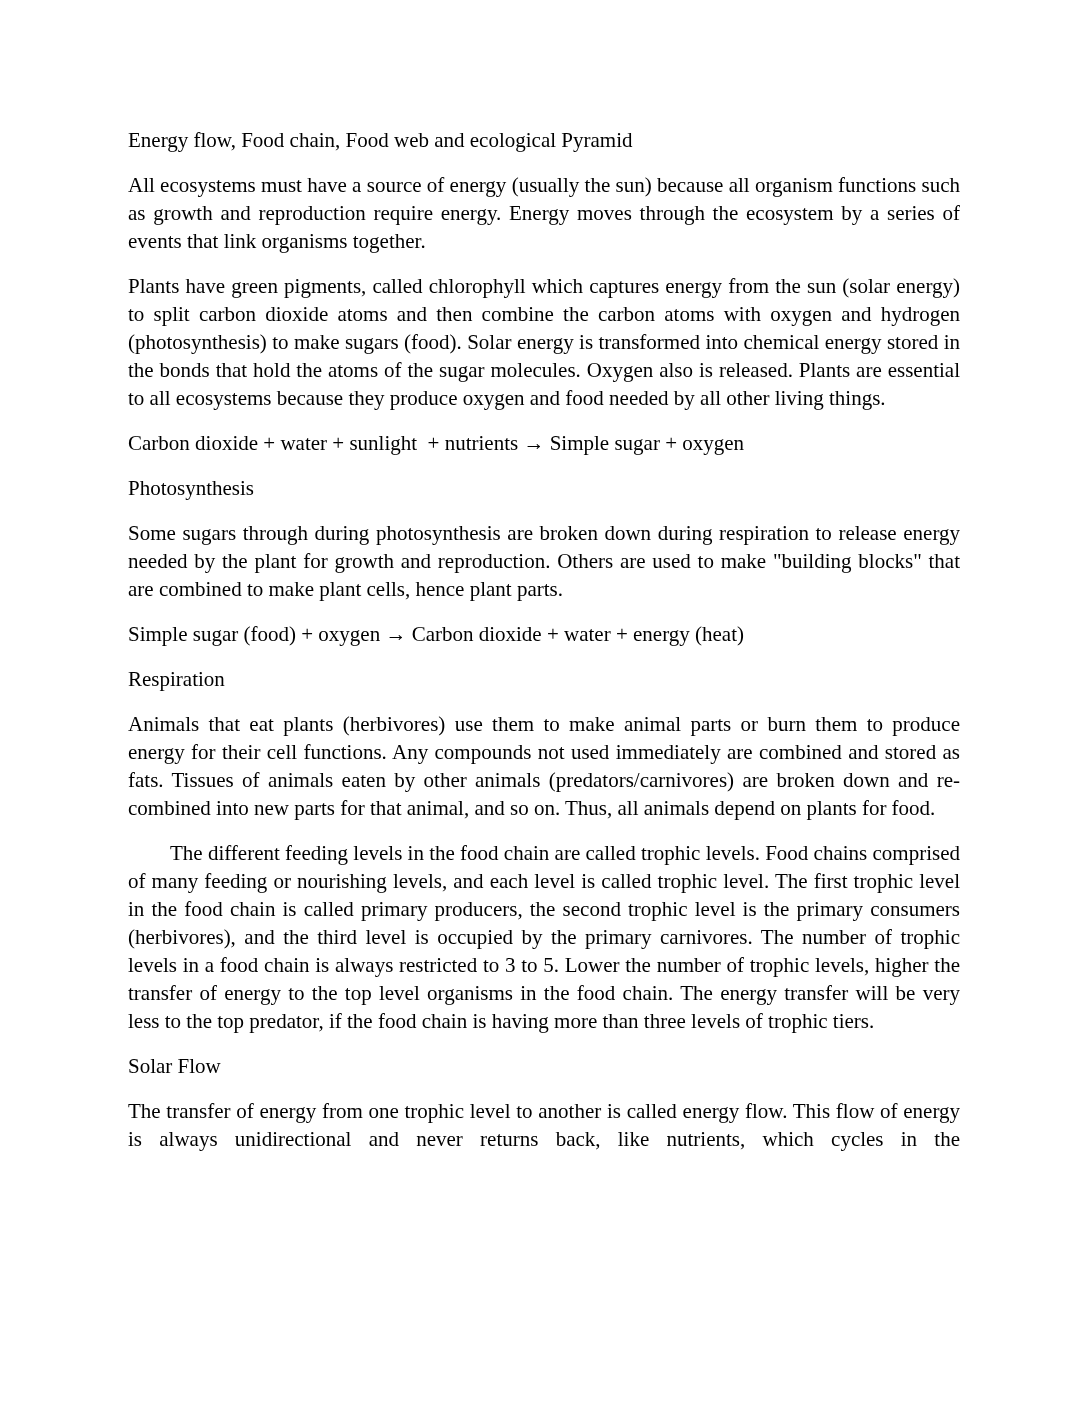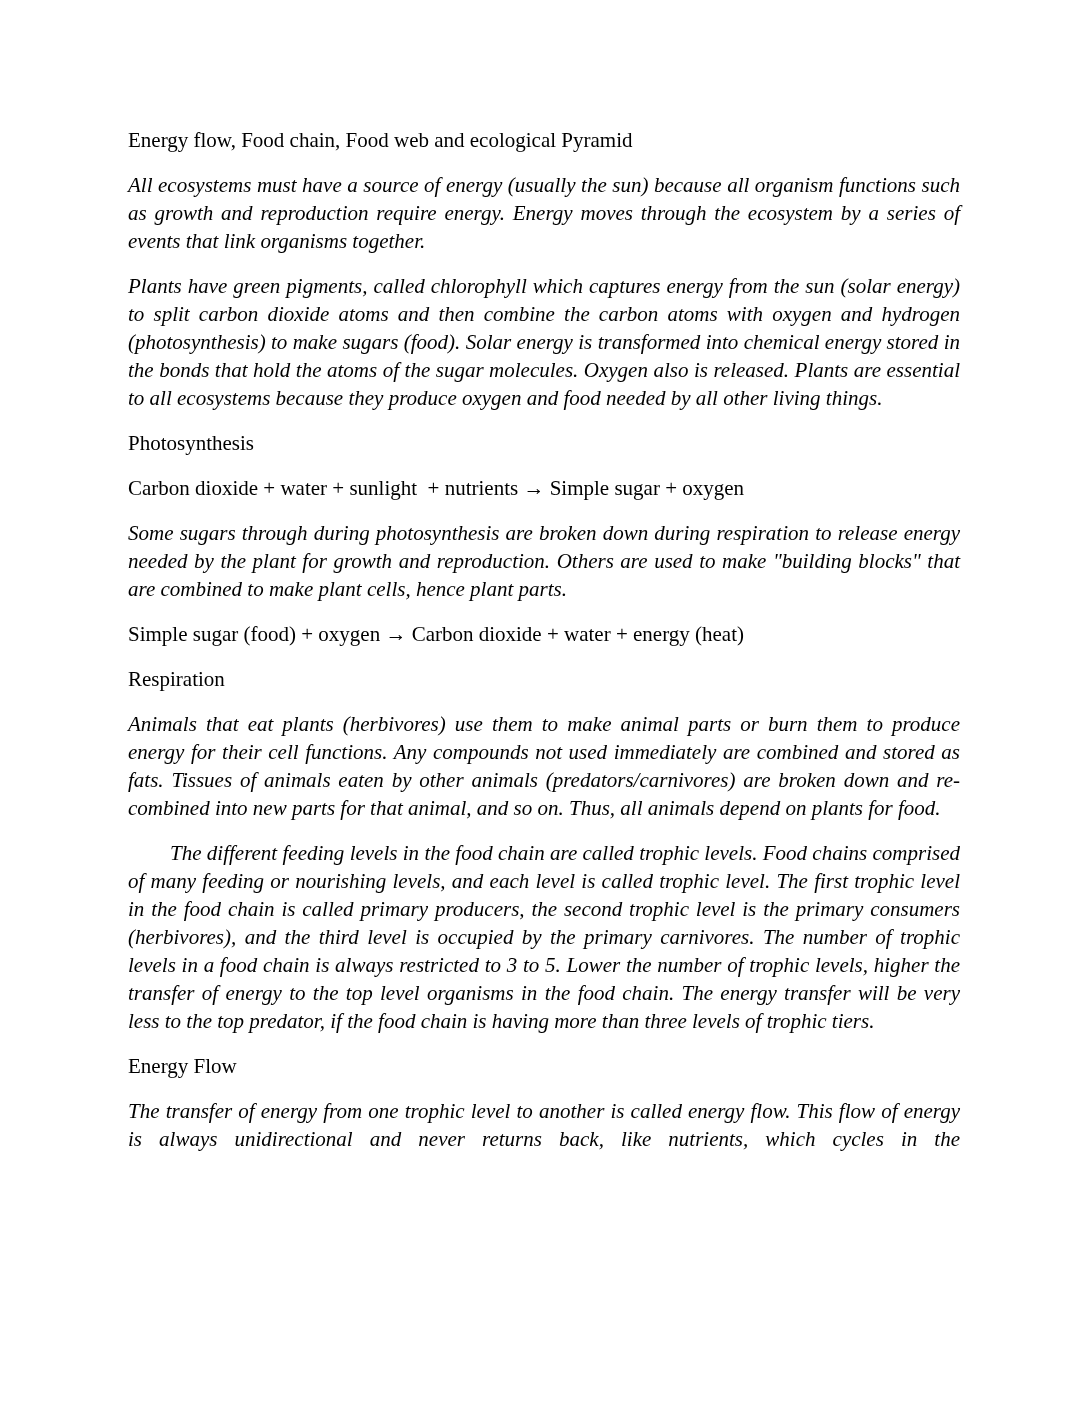--- a/index.html
+++ b/index.html
@@ -22,21 +22,20 @@
     background: #ffffff;
   }
   .block {
     margin: 0 0 17px 0;
     font-size: 21px;
     line-height: 28px;
     font-weight: normal;
   }
   .para {
     text-align: justify;
-    font-style: italic;
   }
   .formula {
     white-space: pre-wrap;
   }
   .indent-first {
     text-indent: 42px;
   }
   .justify-last {
     text-align-last: justify;
   }
@@ -45,32 +44,32 @@
 <body>
 
 <div class="page">
 
   <p class="block">Energy flow, Food chain, Food web and ecological Pyramid</p>
 
   <p class="block para">All ecosystems must have a source of energy (usually the sun) because all organism functions such as growth and reproduction require energy. Energy moves through the ecosystem by a series of events that link organisms together.</p>
 
   <p class="block para">Plants have green pigments, called chlorophyll which captures energy from the sun (solar energy) to split carbon dioxide atoms and then combine the carbon atoms with oxygen and hydrogen (photosynthesis) to make sugars (food). Solar energy is transformed into chemical energy stored in the bonds that hold the atoms of the sugar molecules. Oxygen also is released. Plants are essential to all ecosystems because they produce oxygen and food needed by all other living things.</p>
 
+  <p class="block formula">Carbon dioxide + water + sunlight  + nutrients → Simple sugar + oxygen</p>
+
   <p class="block">Photosynthesis</p>
-
-  <p class="block formula">Carbon dioxide + water + sunlight  + nutrients → Simple sugar + oxygen</p>
 
   <p class="block para">Some sugars through during photosynthesis are broken down during respiration to release energy needed by the plant for growth and reproduction. Others are used to make "building blocks" that are combined to make plant cells, hence plant parts.</p>
 
   <p class="block formula">Simple sugar (food) + oxygen → Carbon dioxide + water + energy (heat)</p>
 
   <p class="block">Respiration</p>
 
   <p class="block para">Animals that eat plants (herbivores) use them to make animal parts or burn them to produce energy for their cell functions. Any compounds not used immediately are combined and stored as fats. Tissues of animals eaten by other animals (predators/carnivores) are broken down and re-combined into new parts for that animal, and so on. Thus, all animals depend on plants for food.</p>
 
 
   <p class="block para indent-first">The different feeding levels in the food chain are called trophic levels. Food chains comprised of many feeding or nourishing levels, and each level is called trophic level. The first trophic level in the food chain is called primary producers, the second trophic level is the primary consumers (herbivores), and the third level is occupied by the primary carnivores. The number of trophic levels in a food chain is always restricted to 3 to 5. Lower the number of trophic levels, higher the transfer of energy to the top level organisms in the food chain. The energy transfer will be very less to the top predator, if the food chain is having more than three levels of trophic tiers.</p>
 
-  <p class="block">Energy Flow</p>
+  <p class="block">Solar Flow</p>
 
   <p class="block para justify-last">The transfer of energy from one trophic level to another is called energy flow. This flow of energy is always unidirectional and never returns back, like nutrients, which cycles in the</p>
 
 </div>
 
 </body></html>

